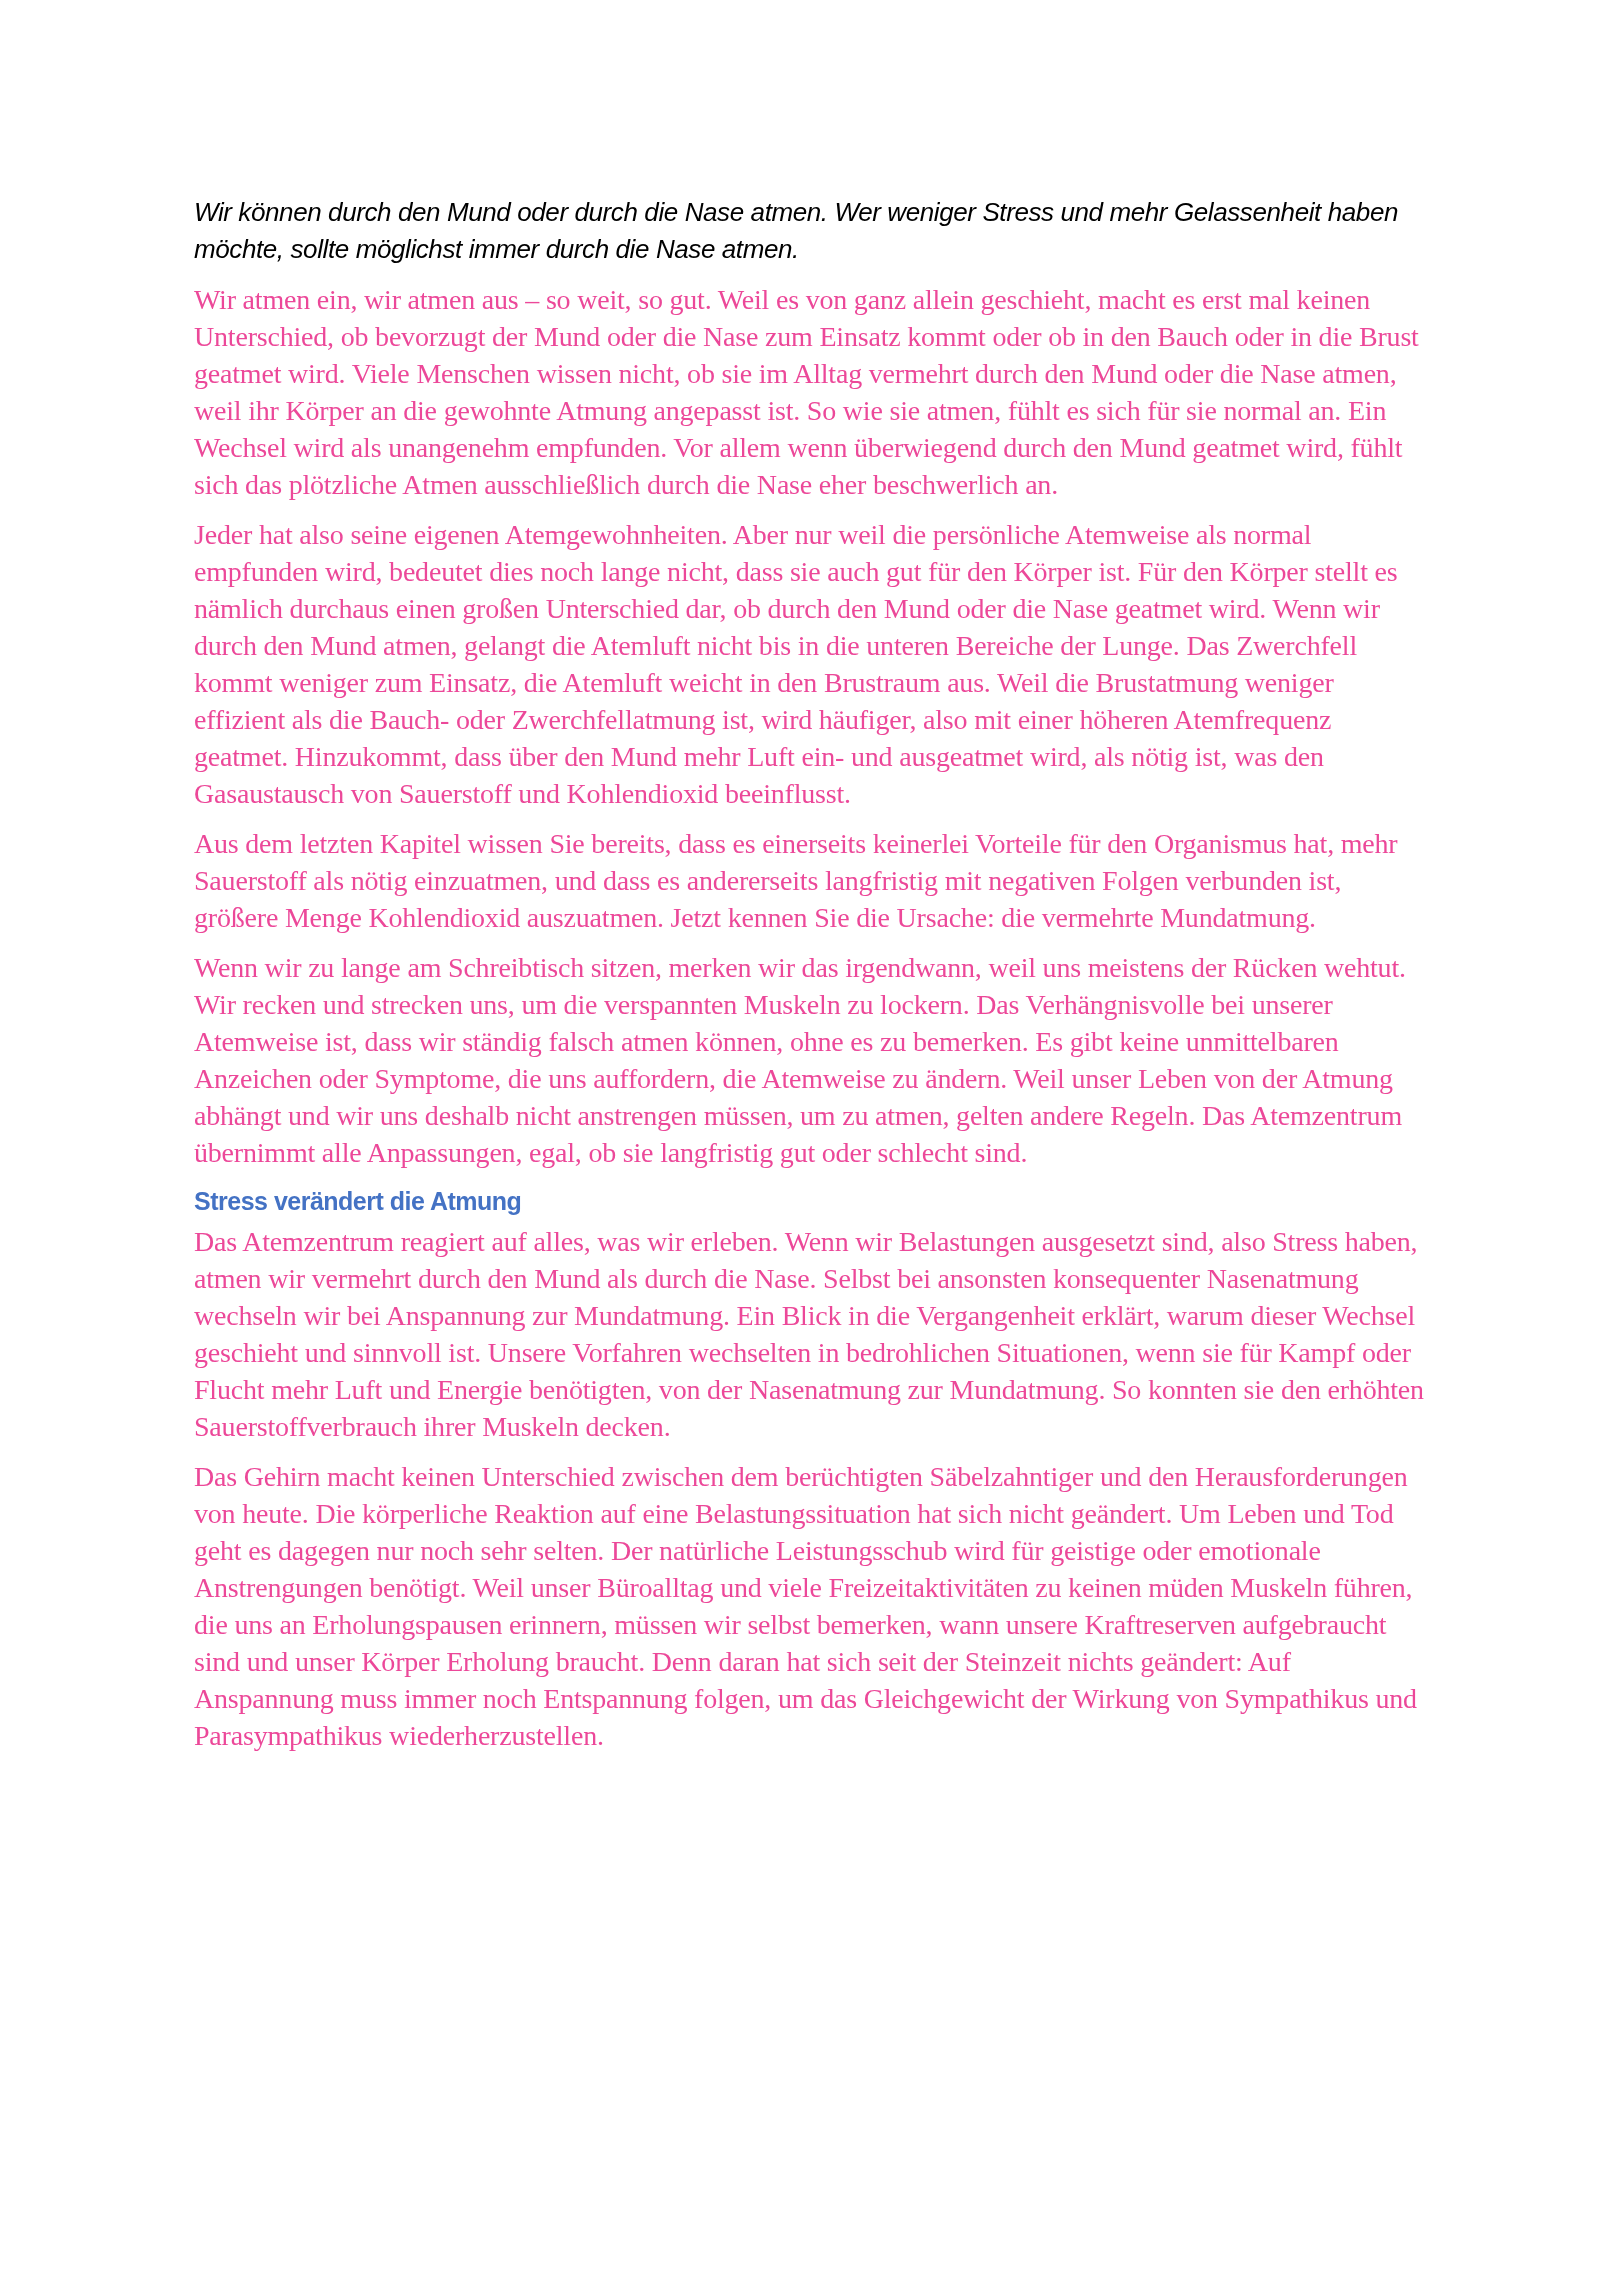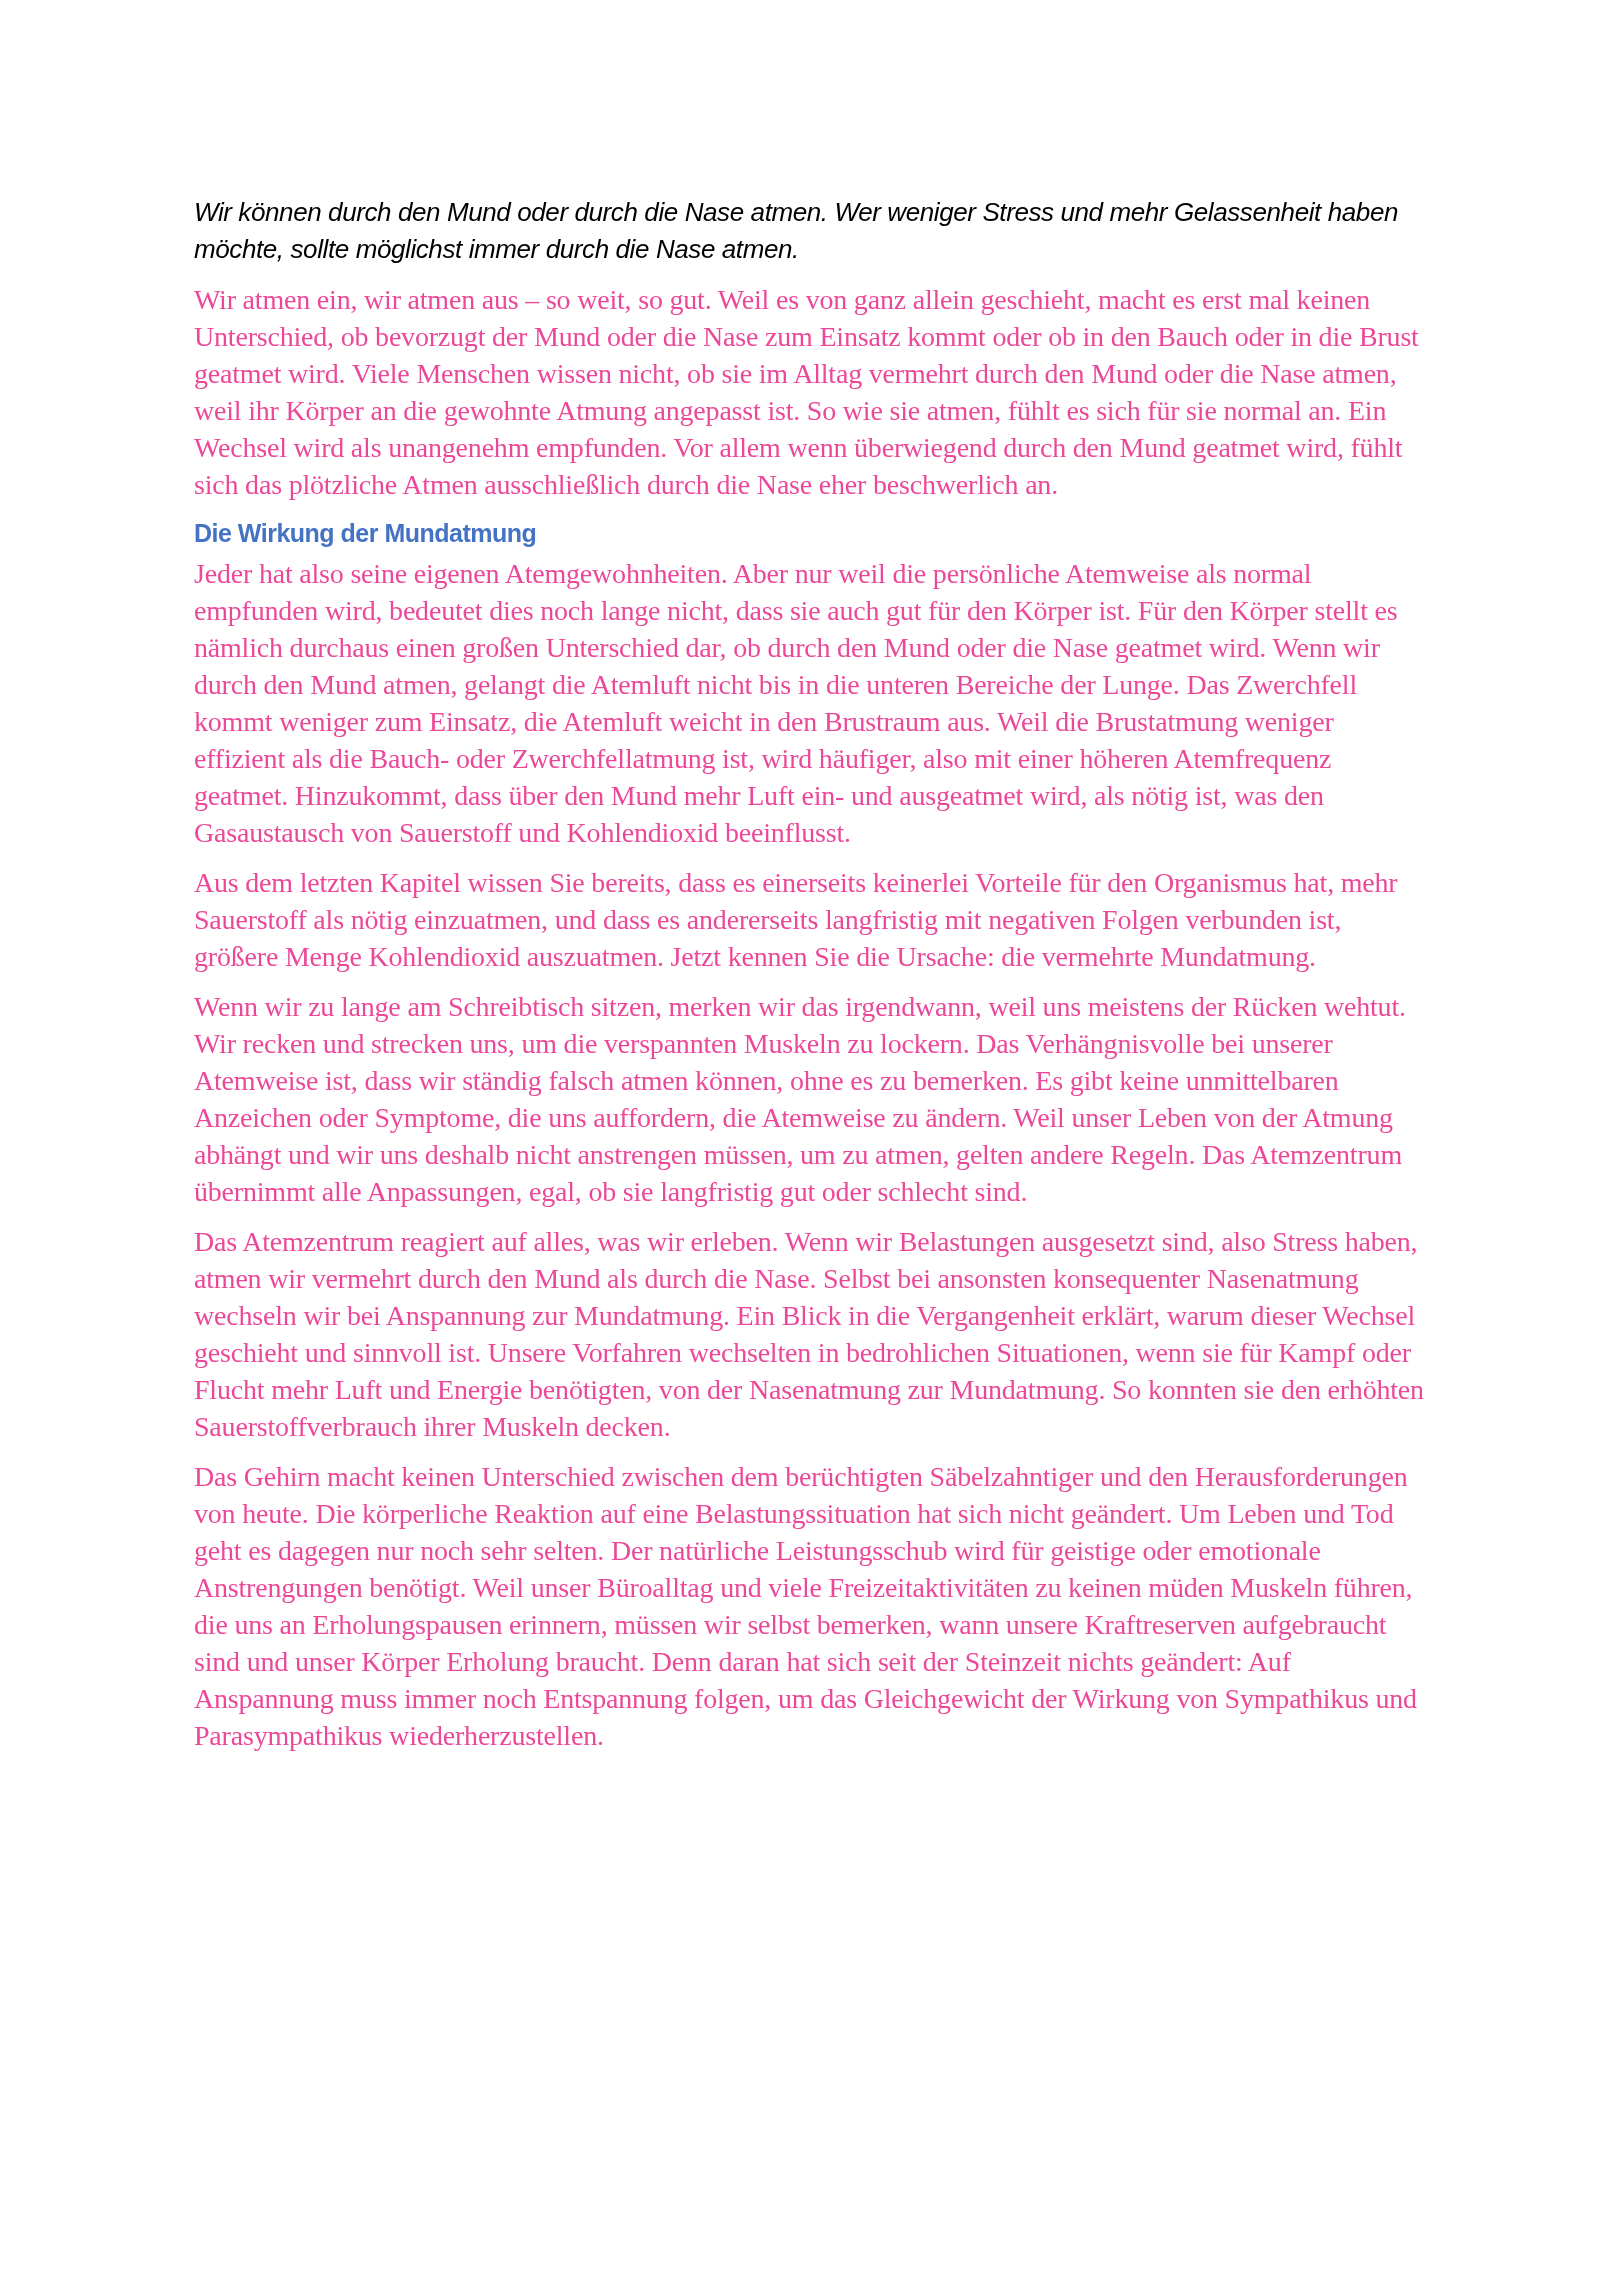--- a/index.html
+++ b/index.html
@@ -62,24 +62,24 @@
   </style>
 </head>
 <body>
 
 <div class="page">
   <p class="lead">Wir können durch den Mund oder durch die Nase atmen. Wer weniger Stress und mehr Gelassenheit haben möchte, sollte möglichst immer durch die Nase atmen.</p>
 
   <p class="para">Wir atmen ein, wir atmen aus – so weit, so gut. Weil es von ganz allein geschieht, macht es erst mal keinen Unterschied, ob bevorzugt der Mund oder die Nase zum Einsatz kommt oder ob in den Bauch oder in die Brust geatmet wird. Viele Menschen wissen nicht, ob sie im Alltag vermehrt durch den Mund oder die Nase atmen, weil ihr Körper an die gewohnte Atmung angepasst ist. So wie sie atmen, fühlt es sich für sie normal an. Ein Wechsel wird als unangenehm empfunden. Vor allem wenn überwiegend durch den Mund geatmet wird, fühlt sich das plötzliche Atmen ausschließlich durch die Nase eher beschwerlich an.</p>
 
   <div class="section">
-    <h2 class="heading" style="color: rgb(68, 114, 196);">Die Wirkung der Mundatmung</h2>
     <p class="para tight-after-heading">Jeder hat also seine eigenen Atemgewohnheiten. Aber nur weil die persönliche Atemweise als normal empfunden wird, bedeutet dies noch lange nicht, dass sie auch gut für den Körper ist. Für den Körper stellt es nämlich durchaus einen großen Unterschied dar, ob durch den Mund oder die Nase geatmet wird. Wenn wir durch den Mund atmen, gelangt die Atemluft nicht bis in die unteren Bereiche der Lunge. Das Zwerchfell kommt weniger zum Einsatz, die Atemluft weicht in den Brustraum aus. Weil die Brustatmung weniger effizient als die Bauch- oder Zwerchfellatmung ist, wird häufiger, also mit einer höheren Atemfrequenz geatmet. Hinzukommt, dass über den Mund mehr Luft ein- und ausgeatmet wird, als nötig ist, was den Gasaustausch von Sauerstoff und Kohlendioxid beeinflusst.</p>
     <p class="para">Aus dem letzten Kapitel wissen Sie bereits, dass es einerseits keinerlei Vorteile für den Organismus hat, mehr Sauerstoff als nötig einzuatmen, und dass es andererseits langfristig mit negativen Folgen verbunden ist, größere Menge Kohlendioxid auszuatmen. Jetzt kennen Sie die Ursache: die vermehrte Mundatmung.</p>
     <p class="para">Wenn wir zu lange am Schreibtisch sitzen, merken wir das irgendwann, weil uns meistens der Rücken wehtut. Wir recken und strecken uns, um die verspannten Muskeln zu lockern. Das Verhängnisvolle bei unserer Atemweise ist, dass wir ständig falsch atmen können, ohne es zu bemerken. Es gibt keine unmittelbaren Anzeichen oder Symptome, die uns auffordern, die Atemweise zu ändern. Weil unser Leben von der Atmung abhängt und wir uns deshalb nicht anstrengen müssen, um zu atmen, gelten andere Regeln. Das Atemzentrum übernimmt alle Anpassungen, egal, ob sie langfristig gut oder schlecht sind.</p>
   </div>
 
   <div class="section">
+    <h2 class="heading" style="color: rgb(68, 114, 196);">Stress verändert die Atmung</h2>
     <p class="para tight-after-heading">Das Atemzentrum reagiert auf alles, was wir erleben. Wenn wir Belastungen ausgesetzt sind, also Stress haben, atmen wir vermehrt durch den Mund als durch die Nase. Selbst bei ansonsten konsequenter Nasenatmung wechseln wir bei Anspannung zur Mundatmung. Ein Blick in die Vergangenheit erklärt, warum dieser Wechsel geschieht und sinnvoll ist. Unsere Vorfahren wechselten in bedrohlichen Situationen, wenn sie für Kampf oder Flucht mehr Luft und Energie benötigten, von der Nasenatmung zur Mundatmung. So konnten sie den erhöhten Sauerstoffverbrauch ihrer Muskeln decken.</p>
     <p class="para">Das Gehirn macht keinen Unterschied zwischen dem berüchtigten Säbelzahntiger und den Herausforderungen von heute. Die körperliche Reaktion auf eine Belastungssituation hat sich nicht geändert. Um Leben und Tod geht es dagegen nur noch sehr selten. Der natürliche Leistungsschub wird für geistige oder emotionale Anstrengungen benötigt. Weil unser Büroalltag und viele Freizeitaktivitäten zu keinen müden Muskeln führen, die uns an Erholungspausen erinnern, müssen wir selbst bemerken, wann unsere Kraftreserven aufgebraucht sind und unser Körper Erholung braucht. Denn daran hat sich seit der Steinzeit nichts geändert: Auf Anspannung muss immer noch Entspannung folgen, um das Gleichgewicht der Wirkung von Sympathikus und Parasympathikus wiederherzustellen.</p>
   </div>
 </div>
 
 
 </body></html>

